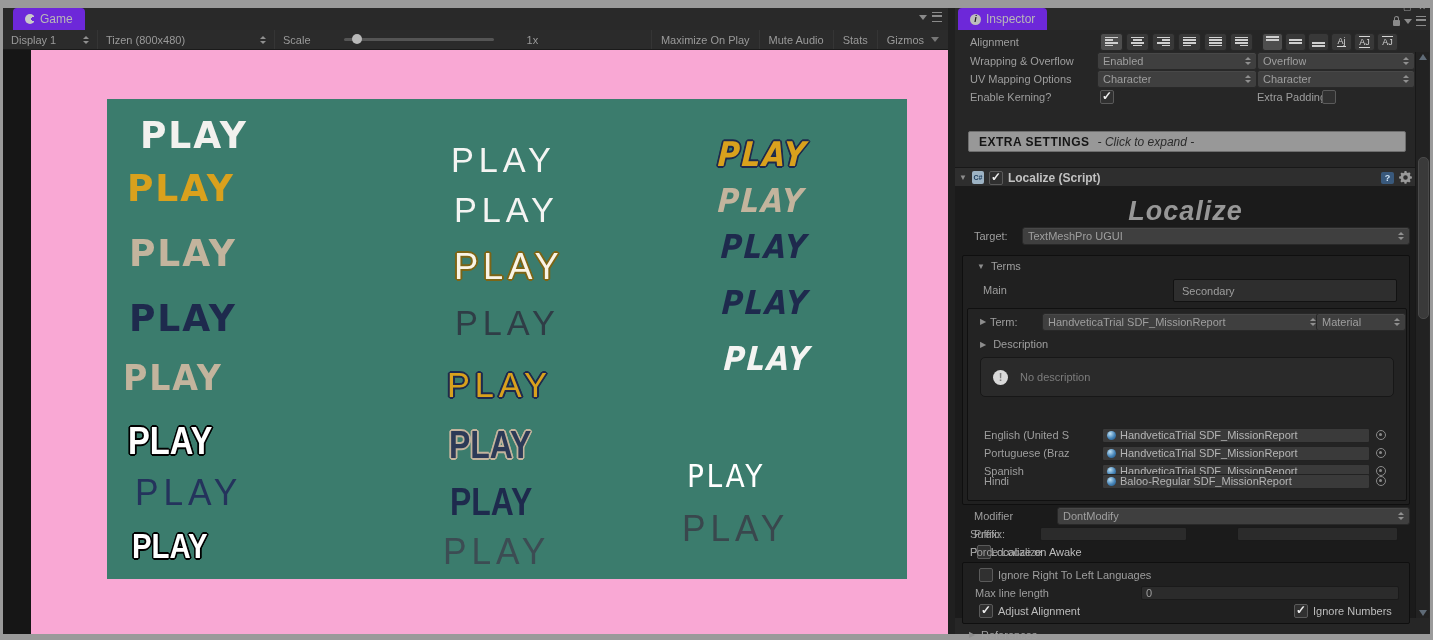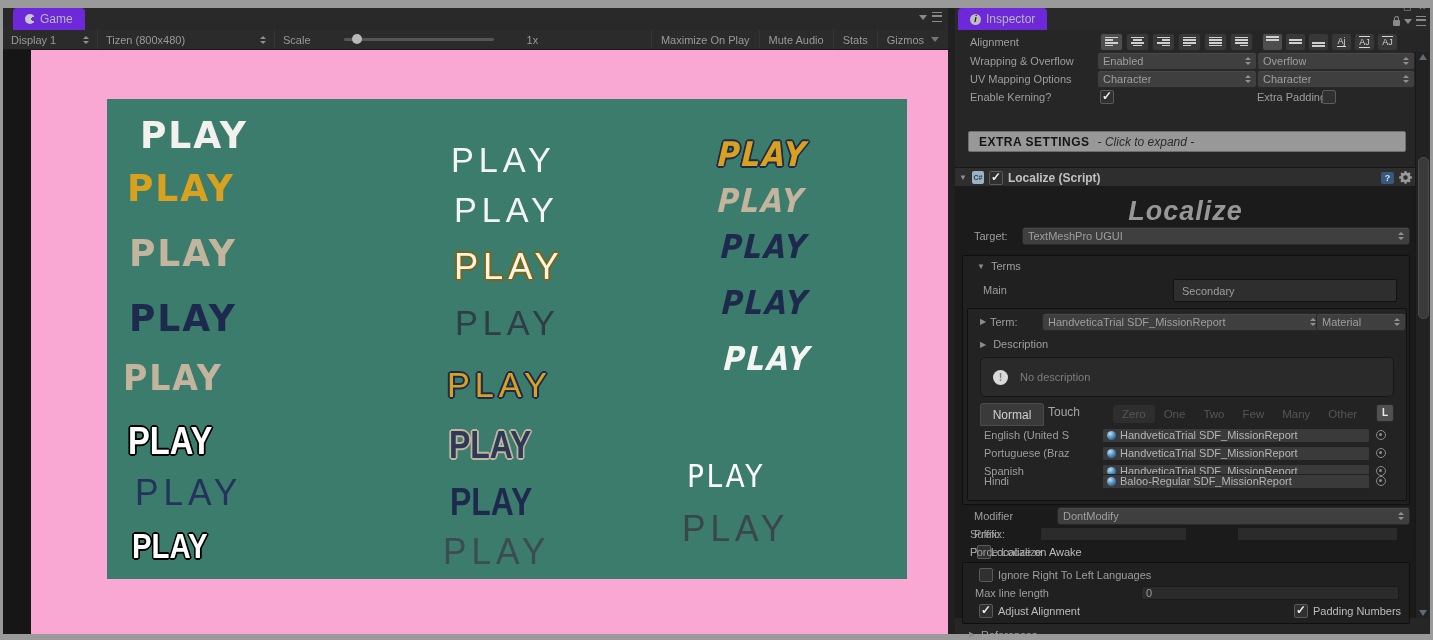--- a/index.html
+++ b/index.html
@@ -449,37 +449,20 @@
               </div>
             </div>
             <div class="row-descf">
               <span class="tri">▶</span>
               <span class="lab">Description</span>
             </div>
             <div class="descbox">
               <span class="warn-ic">!</span>
               <span>No description</span>
             </div>
-            <div class="tabs-row">
-              <span class="tab-normal">
-                <span>Normal</span>
-              </span>
-              <span class="tab-touch">
-                <span>Touch</span>
-              </span>
-              <span class="plural-tabs">
-                  <span class="first">Zero</span>
-                  <span>One</span>
-                  <span>Two</span>
-                  <span>Few</span>
-                  <span>Many</span>
-                  <span>Other</span>
-                </span>
-              <span class="lbtn">L</span>
-            </div>
             <div class="lang-list">
                 <div class="lang-row" style="top: 0px;">
                   <span class="lang-name">English (United S</span>
                   <span class="objfield">
                     <span class="sphere"></span>
                     <span class="txt">HandveticaTrial SDF_MissionReport</span>
                   </span>
                   <span class="picker"></span>
                 </div>
                 <div class="lang-row" style="top: 18px;">
@@ -538,21 +521,21 @@
             <span class="lab2 lab">Ignore Right To Left Languages</span>
           </div>
           <div class="b2row maxline-row">
             <span class="lab maxline-lab">Max line length</span>
             <input class="field maxline-field" value="0" style="">
           </div>
           <div class="b2row adjust-row">
             <span class="cb on">✓</span>
             <span class="lab adjust-lab">Adjust Alignment</span>
             <span class="cb ignum-cb on">✓</span>
-            <span class="lab ignum-lab">Padding Numbers</span>
+            <span class="lab ignum-lab">Ignore Numbers</span>
           </div>
         </div>
 
         <div class="row row-refs">
           <span class="tri">▶</span>
           <span class="lab">References</span>
         </div>
       </div>
 
 

